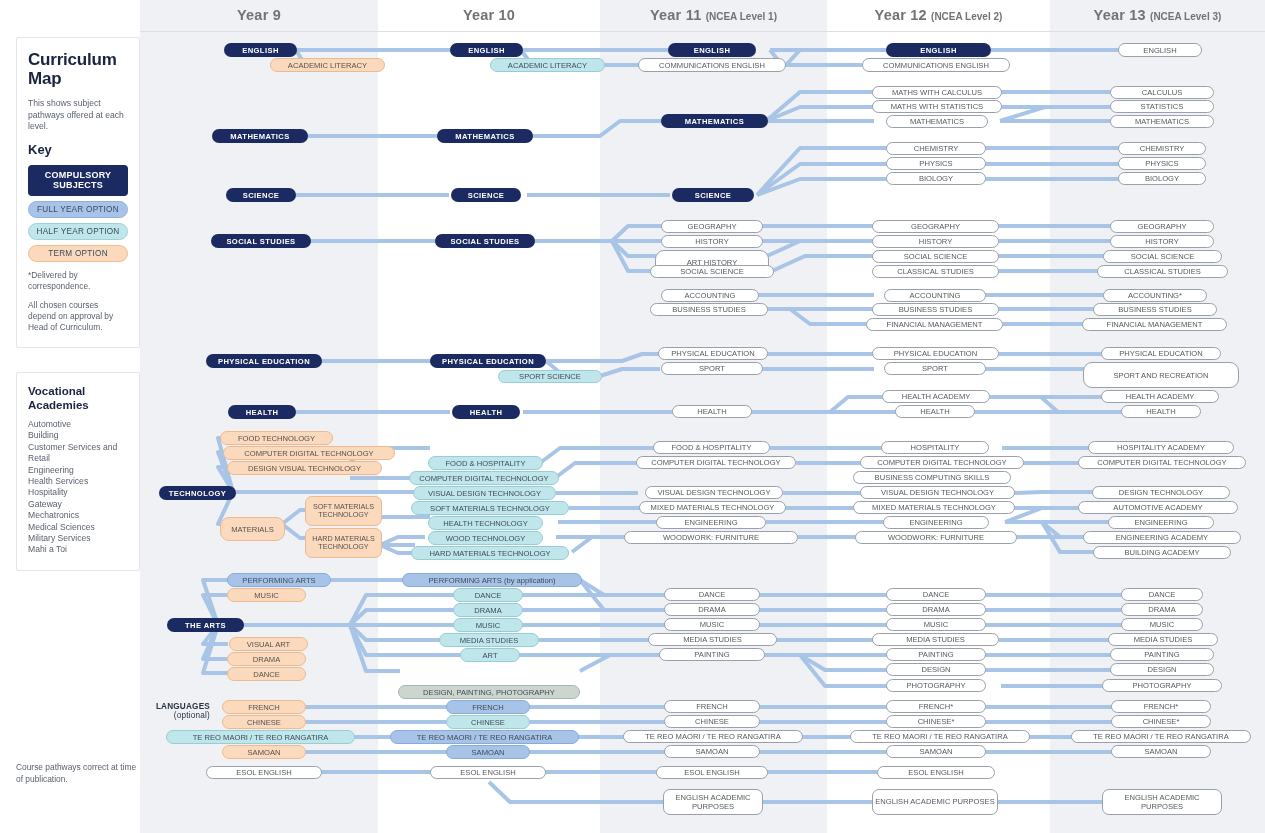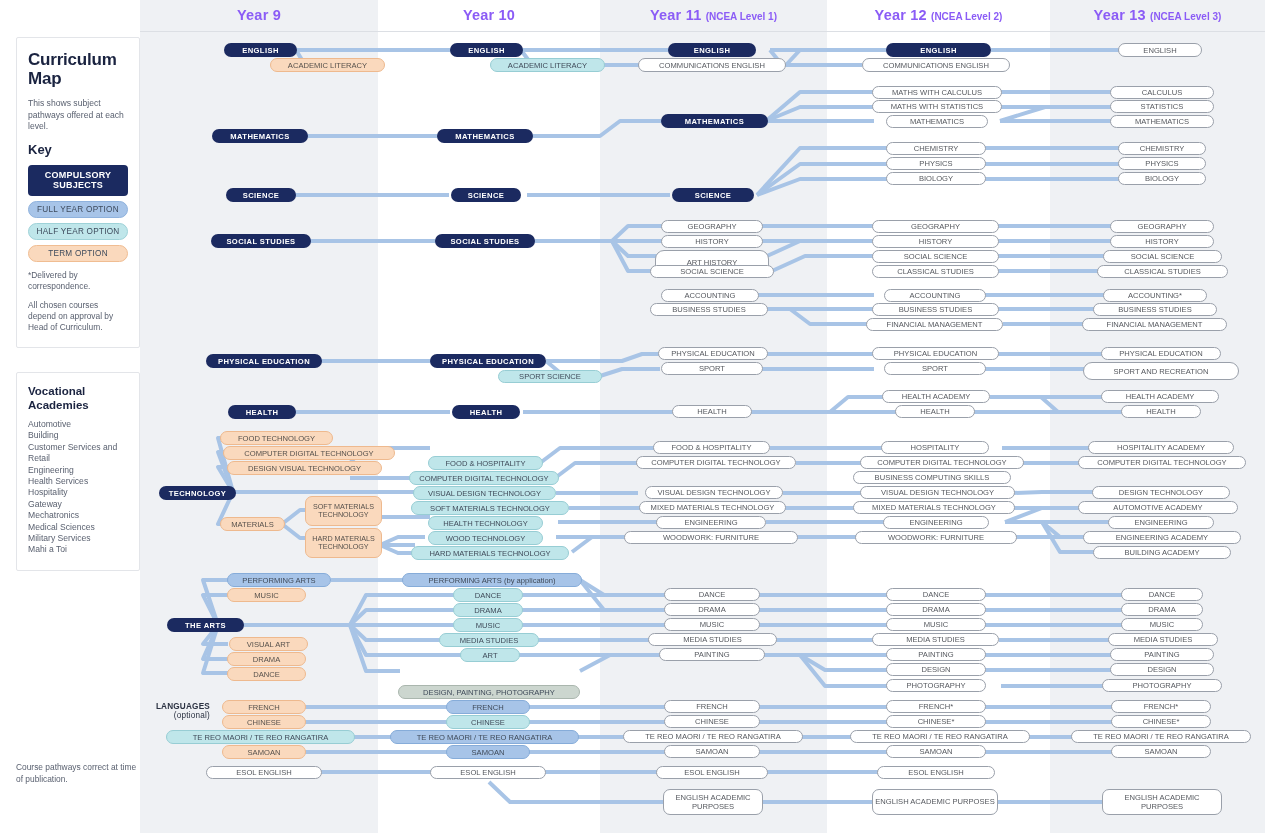--- a/index.html
+++ b/index.html
@@ -11,21 +11,21 @@
   }
   #stage{position:absolute;left:0;top:0;width:1265px;height:833px;}
 
   
   .band{position:absolute;top:0;height:833px;}
   .band.shade{background:#eff1f4;}
   .band.plain{background:#ffffff;}
 
   
   .hdr-wrap{position:absolute;top:0;left:0;width:1265px;height:31px;background:transparent;z-index:6;}
-  .yr{position:absolute;top:7px;text-align:center;color:#8b5cf6;
+  .yr{position:absolute;top:7px;text-align:center;color:#737373;
       font-size:14.5px;font-weight:bold;letter-spacing:.2px;white-space:nowrap;}
   .yr .sub{font-size:10px;font-weight:bold;letter-spacing:0;}
   .hdr-rule{position:absolute;left:0;top:31px;width:1265px;height:1px;background:#dcdfe4;z-index:6;}
 
   
   .side-col{position:absolute;left:0;top:0;width:140px;height:833px;background:#ffffff;z-index:7;}
   .card{position:absolute;left:16px;width:124px;background:#ffffff;border:1px solid #e3e5e9;border-radius:2px;box-sizing:border-box;}
   .card-a{top:37px;padding:12px 11px 14px 11px;}
   .card-b{top:372px;padding:12px 11px 14px 11px;}
   .cm-title{font-size:17px;line-height:19px;font-weight:bold;color:#1a2340;margin:0 0 10px 0;letter-spacing:-.2px;}
@@ -463,21 +463,21 @@
     </div>
   <div class="node t-open" style="left:872px;top:347px;width:127px;height:13px;font-size:7.6px;">
       <span>PHYSICAL EDUCATION</span>
     </div>
   <div class="node t-open" style="left:884px;top:362px;width:102px;height:13px;font-size:7.6px;">
       <span>SPORT</span>
     </div>
   <div class="node t-open" style="left:1101px;top:347px;width:120px;height:13px;font-size:7.6px;">
       <span>PHYSICAL EDUCATION</span>
     </div>
-  <div class="node t-open" style="left:1083px;top:362px;width:156px;height:18px;font-size:7.6px;">
+  <div class="node t-open" style="left:1083px;top:362px;width:156px;height:26px;font-size:7.6px;">
       <span>SPORT AND RECREATION</span>
     </div>
 
   <div class="node t-comp" style="left:228px;top:405px;width:68px;height:14px;font-size:7.6px;">
       <span>HEALTH</span>
     </div>
   <div class="node t-comp" style="left:452px;top:405px;width:68px;height:14px;font-size:7.6px;">
       <span>HEALTH</span>
     </div>
   <div class="node t-open" style="left:672px;top:405px;width:80px;height:13px;font-size:7.6px;">
@@ -501,21 +501,21 @@
     </div>
   <div class="node t-term" style="left:223px;top:446px;width:172px;height:14px;font-size:7.6px;">
       <span>COMPUTER DIGITAL TECHNOLOGY</span>
     </div>
   <div class="node t-term" style="left:227px;top:461px;width:155px;height:14px;font-size:7.6px;">
       <span>DESIGN VISUAL TECHNOLOGY</span>
     </div>
   <div class="node t-comp" style="left:159px;top:486px;width:77px;height:14px;font-size:7.6px;">
       <span>TECHNOLOGY</span>
     </div>
-  <div class="node t-term" style="left:220px;top:517px;width:65px;height:14px;font-size:7.6px;">
+  <div class="node t-term" style="left:220px;top:517px;width:65px;height:24px;font-size:7.6px;">
       <span>MATERIALS</span>
     </div>
   <div class="node t-term multi" style="left:305px;top:496px;width:77px;height:30px;font-size:7.2px;">
       <span>SOFT MATERIALS TECHNOLOGY</span>
     </div>
   <div class="node t-term multi" style="left:305px;top:528px;width:77px;height:30px;font-size:7.2px;">
       <span>HARD MATERIALS TECHNOLOGY</span>
     </div>
   <div class="node t-half" style="left:428px;top:456px;width:115px;height:14px;font-size:7.6px;">
       <span>FOOD &amp; HOSPITALITY</span>

